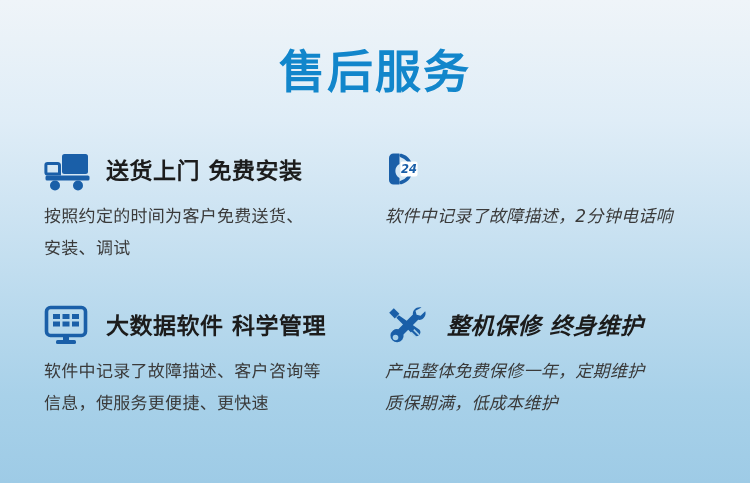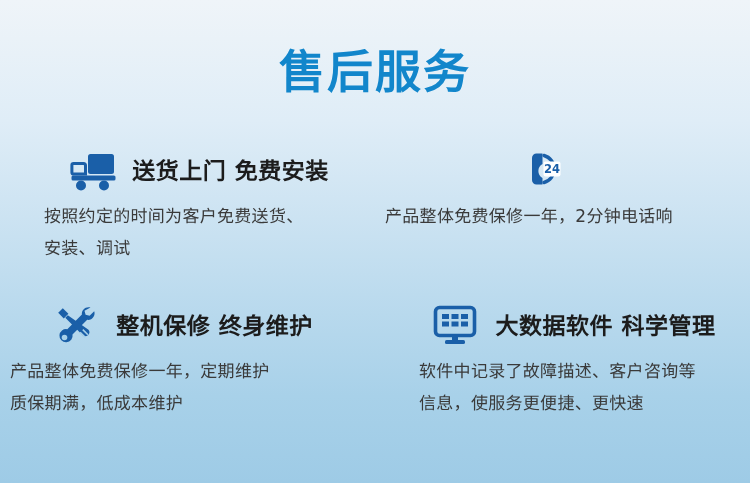--- a/index.html
+++ b/index.html
@@ -59,28 +59,27 @@
     grid-template-columns: 375px 375px;
     grid-template-rows: 155px 155px;
   }
   .cell {
     position: relative;
     box-sizing: border-box;
   }
   .cell.left  { padding-left: 44px;  padding-right: 20px; }
   .cell.right { padding-left: 385px; padding-right: 18px; }
   
-  .grid .cell.right { padding-left: 10px; }
+  .grid .cell.right { padding-left: 10px; font-style: italic; }
 
   .head {
     display: flex;
     align-items: center;
     height: 46px;
     margin-bottom: 6px;
-    justify-content: center;
   }
   .icon {
     flex: 0 0 auto;
     width: 48px;
     height: 44px;
     margin-right: 14px;
     display: block;
   }
   .icon svg { display: block; }
 
@@ -139,43 +138,21 @@
         <span class="icon">
           <svg width="48" height="44" viewBox="0 0 48 44" xmlns="http://www.w3.org/2000/svg">
             <path d="M14.5 4.5h-6A4.5 4.5 0 0 0 4 9v22a4.5 4.5 0 0 0 4.5 4.5h6V29a8 8 0 0 1 0-14V4.5z" fill="#1a5fa8"></path>
             <path d="M16 6.5a14 14 0 0 1 0 27" fill="none" stroke="#1a5fa8" stroke-width="3.4" stroke-linecap="round"></path>
             <rect x="15.5" y="12.5" width="17" height="15" rx="2" fill="#ffffff"></rect>
             <text x="24" y="24.3" text-anchor="middle" font-family="DejaVu Sans, Liberation Sans, sans-serif" font-size="11.5" font-weight="700" fill="#1a5fa8">24</text>
           </svg>
         </span>
       </div>
       <div class="desc">
-        <span class="l1">产品整体免费保修一年，2分钟电话响</span>
-      </div>
-    </div>
-
-    <div class="cell right">
-      <div class="head">
-        <span class="icon">
-          <svg width="48" height="44" viewBox="0 0 48 44" xmlns="http://www.w3.org/2000/svg">
-            <g fill="#1a5fa8">
-              <path d="M36.5 3.5c-4.4-1.6-9.3 2.3-8.6 7L13.3 25.2a6.6 6.6 0 1 0 5.2 5.2L33.2 15.8c4.7.8 8.7-4.2 7-8.6l-4.6 4.6-4-1.1-1.1-4 6-3.2z"></path>
-              <circle cx="10.5" cy="33.5" r="2.8" fill="#a8d1e9"></circle>
-              <path d="M8.8 4.2 4.2 8.8l5.6 5.6 4.6-4.6z"></path>
-              <path d="M13.8 11.3 11.3 13.8l17.6 17.6a4 4 0 0 0 5.6-5.6z"></path>
-              <path d="M28.8 25.6l5.1 5.1" stroke="#a8d1e9" stroke-width="1.6"></path>
-              <path d="M26.1 28.3l5.1 5.1" stroke="#a8d1e9" stroke-width="1.6"></path>
-            </g>
-          </svg>
-        </span>
-        <span class="head-title">整机保修 终身维护</span>
-      </div>
-      <div class="desc">
-        <span class="l1">产品整体免费保修一年，定期维护</span>
-        <span class="l2">质保期满，低成本维护</span>
+        <span class="l1">软件中记录了故障描述，2分钟电话响</span>
       </div>
     </div>
 
     <div class="cell left">
       <div class="head">
         <span class="icon">
           <svg width="48" height="44" viewBox="0 0 48 44" xmlns="http://www.w3.org/2000/svg">
             <rect x="2.5" y="3.5" width="39" height="28" rx="4" fill="none" stroke="#1a5fa8" stroke-width="3.6"></rect>
             <rect x="9" y="10" width="7" height="5" fill="#1a5fa8"></rect>
             <rect x="18.5" y="10" width="7" height="5" fill="#1a5fa8"></rect>
@@ -188,14 +165,36 @@
           </svg>
         </span>
         <span class="head-title">大数据软件 科学管理</span>
       </div>
       <div class="desc">
         <span class="l1">软件中记录了故障描述、客户咨询等</span>
         <span class="l2">信息，使服务更便捷、更快速</span>
       </div>
     </div>
 
+    <div class="cell right">
+      <div class="head">
+        <span class="icon">
+          <svg width="48" height="44" viewBox="0 0 48 44" xmlns="http://www.w3.org/2000/svg">
+            <g fill="#1a5fa8">
+              <path d="M36.5 3.5c-4.4-1.6-9.3 2.3-8.6 7L13.3 25.2a6.6 6.6 0 1 0 5.2 5.2L33.2 15.8c4.7.8 8.7-4.2 7-8.6l-4.6 4.6-4-1.1-1.1-4 6-3.2z"></path>
+              <circle cx="10.5" cy="33.5" r="2.8" fill="#a8d1e9"></circle>
+              <path d="M8.8 4.2 4.2 8.8l5.6 5.6 4.6-4.6z"></path>
+              <path d="M13.8 11.3 11.3 13.8l17.6 17.6a4 4 0 0 0 5.6-5.6z"></path>
+              <path d="M28.8 25.6l5.1 5.1" stroke="#a8d1e9" stroke-width="1.6"></path>
+              <path d="M26.1 28.3l5.1 5.1" stroke="#a8d1e9" stroke-width="1.6"></path>
+            </g>
+          </svg>
+        </span>
+        <span class="head-title">整机保修 终身维护</span>
+      </div>
+      <div class="desc">
+        <span class="l1">产品整体免费保修一年，定期维护</span>
+        <span class="l2">质保期满，低成本维护</span>
+      </div>
+    </div>
+
   </div>
 </div>
 
 </body></html>

